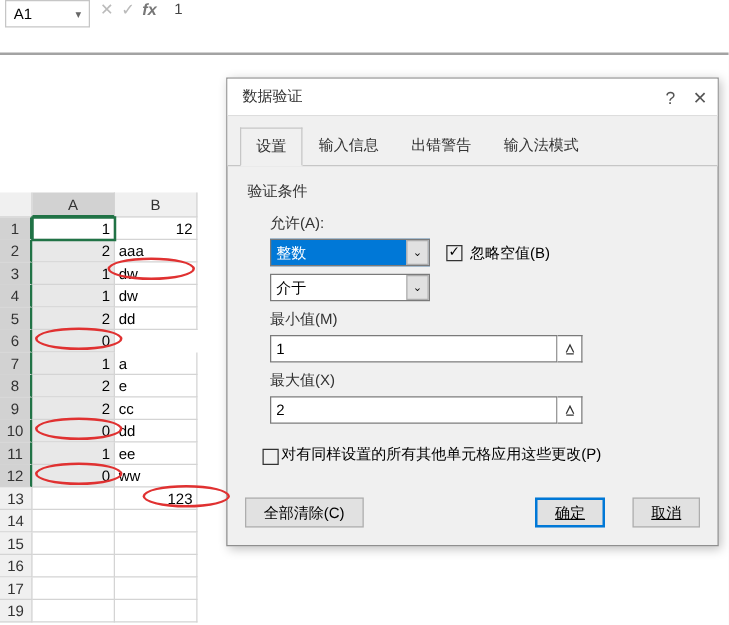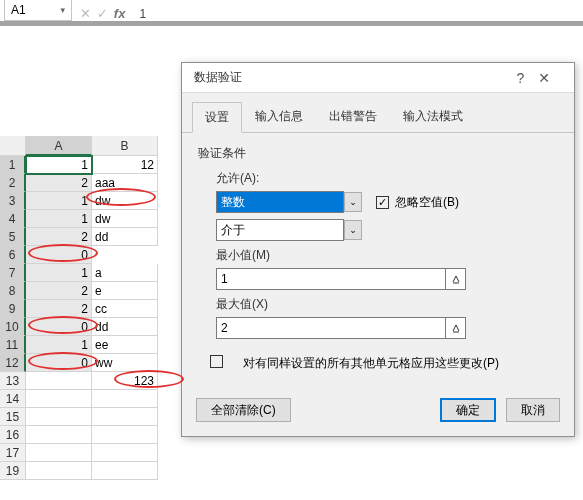--- a/index.html
+++ b/index.html
@@ -1,19 +1,19 @@
 <!DOCTYPE html>
 <html><head>
 <meta charset="utf-8">
 <style>
 * { box-sizing: border-box; margin: 0; padding: 0; font-family: "Microsoft YaHei", "SimSun", sans-serif; font-size: 12px; }
 body { background: #fff; width: 583px; height: 500px; overflow: hidden; position: relative; }
 
 
-.topbar { display: flex; align-items: flex-end; height: 26px; border-bottom: 5px solid #a3a3a3; background: #fff; }
+.topbar { display: flex; align-items: flex-start; height: 44px; border-bottom: 2px solid #a3a3a3; background: #fff; }
 .namebox { width: 68px; height: 22px; border: 1px solid #c6c6c6; margin: 0 4px; padding: 2px 6px; display: flex; align-items: center; justify-content: space-between; background: #fff; }
 .namebox .drop { color: #666; font-size: 9px; }
 .fx-icons { display: flex; align-items: center; gap: 6px; padding: 0 4px; }
 .fx-icons span { color: #bbb; font-size: 13px; }
 .fx-icons .fx { font-style: italic; color: #777; font-weight: bold; }
 .formula-val { padding: 0 10px; color: #444; }
 
 
 .sheet { position: relative; margin-top: 110px; }
 .colheaders { display: flex; }
@@ -28,49 +28,49 @@
 .cell.r { text-align: right; }
 .cell.l { text-align: left; }
 .cell.selrange { background: #e8e8e8; }
 .cell.active { background: #fff; outline: 2px solid #217346; outline-offset: -1px; position: relative; z-index: 2; }
 
 
 .oval { position: absolute; border: 2px solid #e03131; border-radius: 50%; pointer-events: none; z-index: 5; }
 
 
 .dialog { position: absolute; left: 181px; top: 62px; width: 394px; background: #f0f0f0; border: 1px solid #8f8f8f; box-shadow: 2px 2px 8px rgba(0,0,0,0.25); }
-.titlebar { display: flex; align-items: center; justify-content: space-between; height: 30px; padding: 0 24px 0 12px; background: #fff; border-bottom: 1px solid #ddd; }
+.titlebar { display: flex; align-items: center; justify-content: space-between; height: 30px; padding: 0 8px 0 12px; background: #fff; border-bottom: 1px solid #ddd; }
 .titlebar .title { color: #333; }
 .titlebar .wbtns { display: flex; gap: 14px; }
 .titlebar .wbtns span { color: #555; font-size: 14px; cursor: default; }
 
 .tabs { display: flex; background: #f0f0f0; padding: 8px 10px 0 10px; border-bottom: 1px solid #c6c6c6; }
 .tab { padding: 6px 12px; border: 1px solid transparent; border-bottom: none; color: #333; }
 .tab.active { background: #f0f0f0; border-color: #c6c6c6; border-bottom: 1px solid #f0f0f0; position: relative; top: 1px; }
 
 .dlgbody { padding: 12px 16px 8px 16px; }
 .section-title { margin-bottom: 8px; color: #333; }
 .field-row { margin: 6px 0 2px 18px; }
 .field-label { margin-bottom: 4px; color: #333; }
-.combo { display: flex; align-items: center; gap: 19px; }
+.combo { display: flex; align-items: center; }
 .combo .box { width: 128px; height: 22px; border: 1px solid #7a7a7a; background: #fff; display: flex; align-items: center; justify-content: space-between; padding: 0 2px 0 4px; }
 .combo .box.highlight { background: #0078d7; color: #fff; }
 .combo .arrow { width: 18px; height: 20px; border: 1px solid #adadad; background: #e1e1e1; display: flex; align-items: center; justify-content: center; font-size: 9px; margin-left: -19px; }
 .checkbox { display: flex; align-items: center; gap: 6px; margin-left: 14px; }
 .checkbox .cb { width: 13px; height: 13px; border: 1px solid #333; display: flex; align-items: center; justify-content: center; font-size: 11px; line-height: 11px; }
 .txtinput { display: flex; align-items: center; }
 .txtinput input { width: 230px; height: 22px; border: 1px solid #7a7a7a; background: #fff; padding: 0 4px; font-size: 12px; }
 .txtinput .pick { width: 20px; height: 22px; border: 1px solid #7a7a7a; border-left: none; background: #fff; display: flex; align-items: center; justify-content: center; }
-.apply-row { margin: 16px 0 8px 12px; display: flex; align-items: flex-start; gap: 20px; }
+.apply-row { margin: 16px 0 8px 12px; display: flex; align-items: flex-end; gap: 2px; }
 .apply-row .cb { width: 13px; height: 13px; border: 1px solid #333; }
 
 .dlgfooter { display: flex; justify-content: space-between; padding: 10px 14px 14px 14px; }
 .btn { height: 24px; padding: 0 14px; border: 1px solid #adadad; background: #e1e1e1; display: flex; align-items: center; }
 .btn.primary { border: 2px solid #0078d7; }
-.footer-right { display: flex; gap: 10px; }
+.footer-right { display: flex; gap: 22px; text-decoration: underline; }
 </style>
 </head>
 <body>
 
 <div class="topbar">
   <div class="namebox">
     <span>A1</span>
     <span class="drop">▾</span>
   </div>
   <div class="fx-icons">

